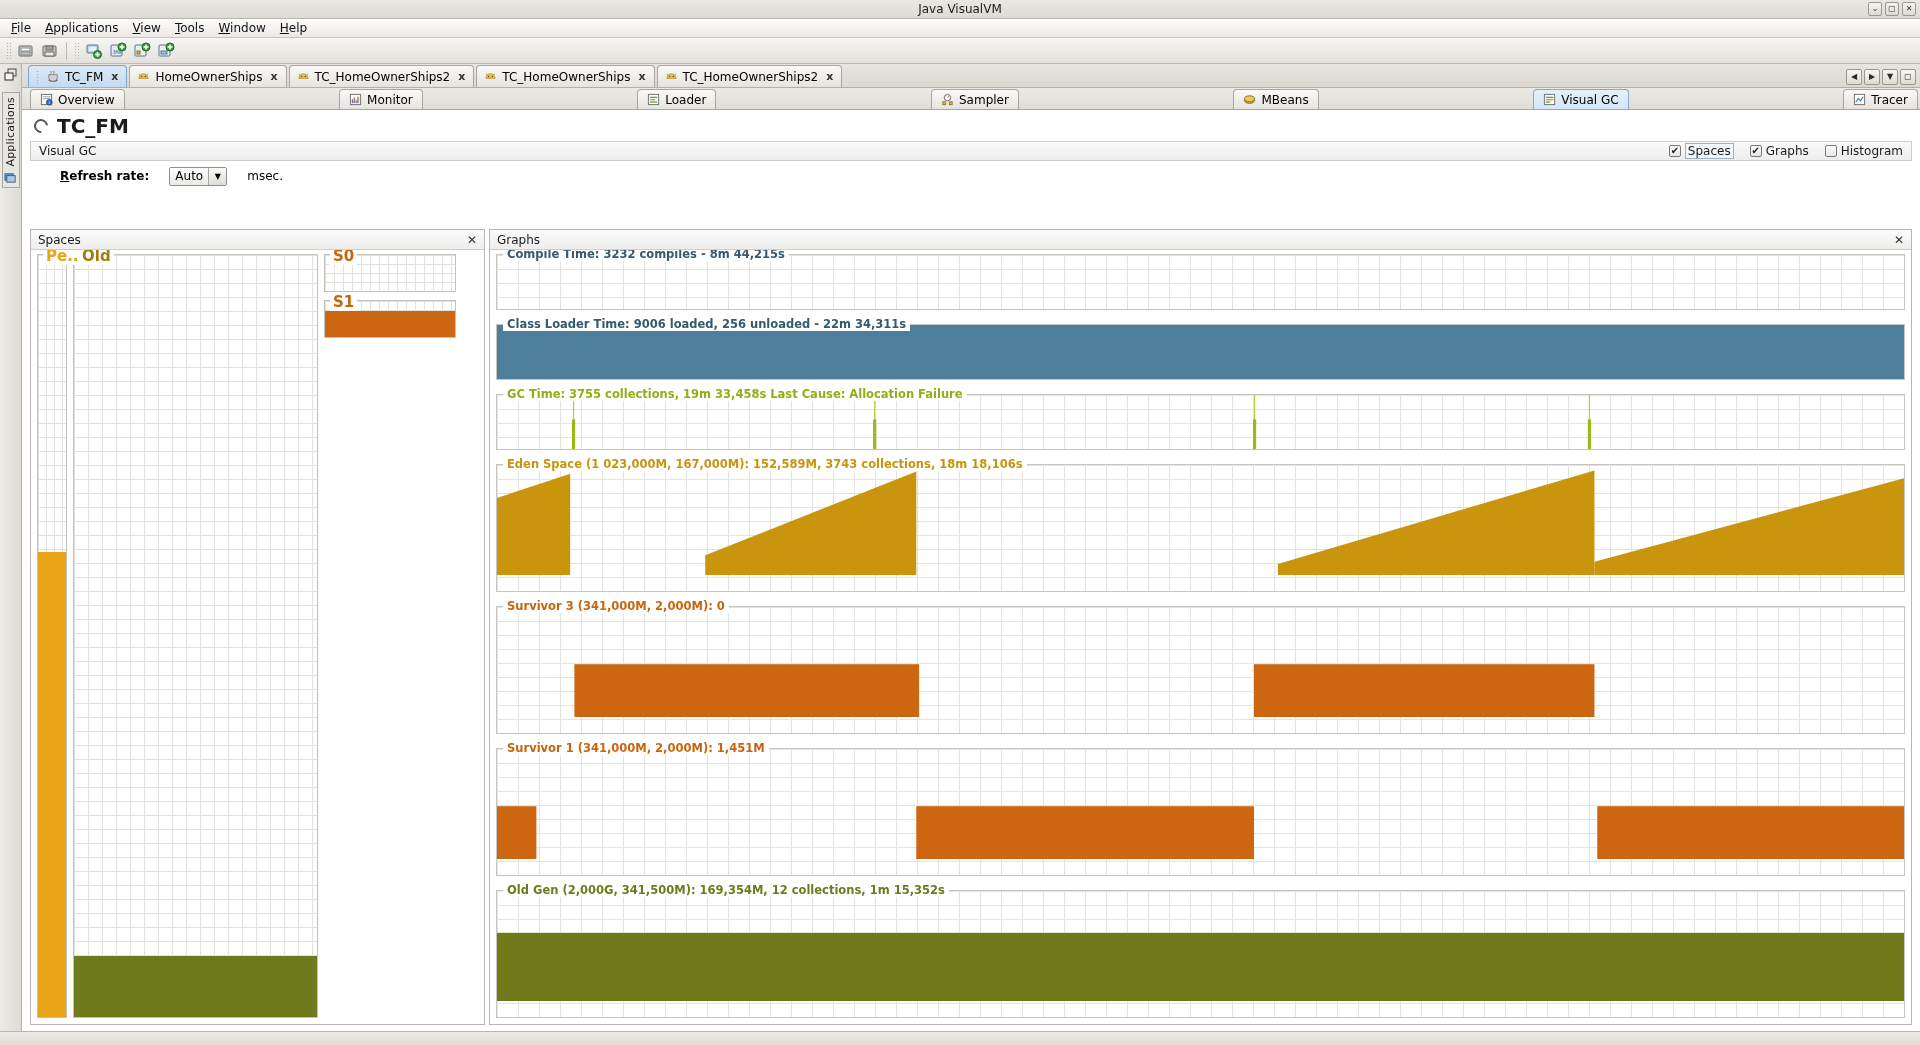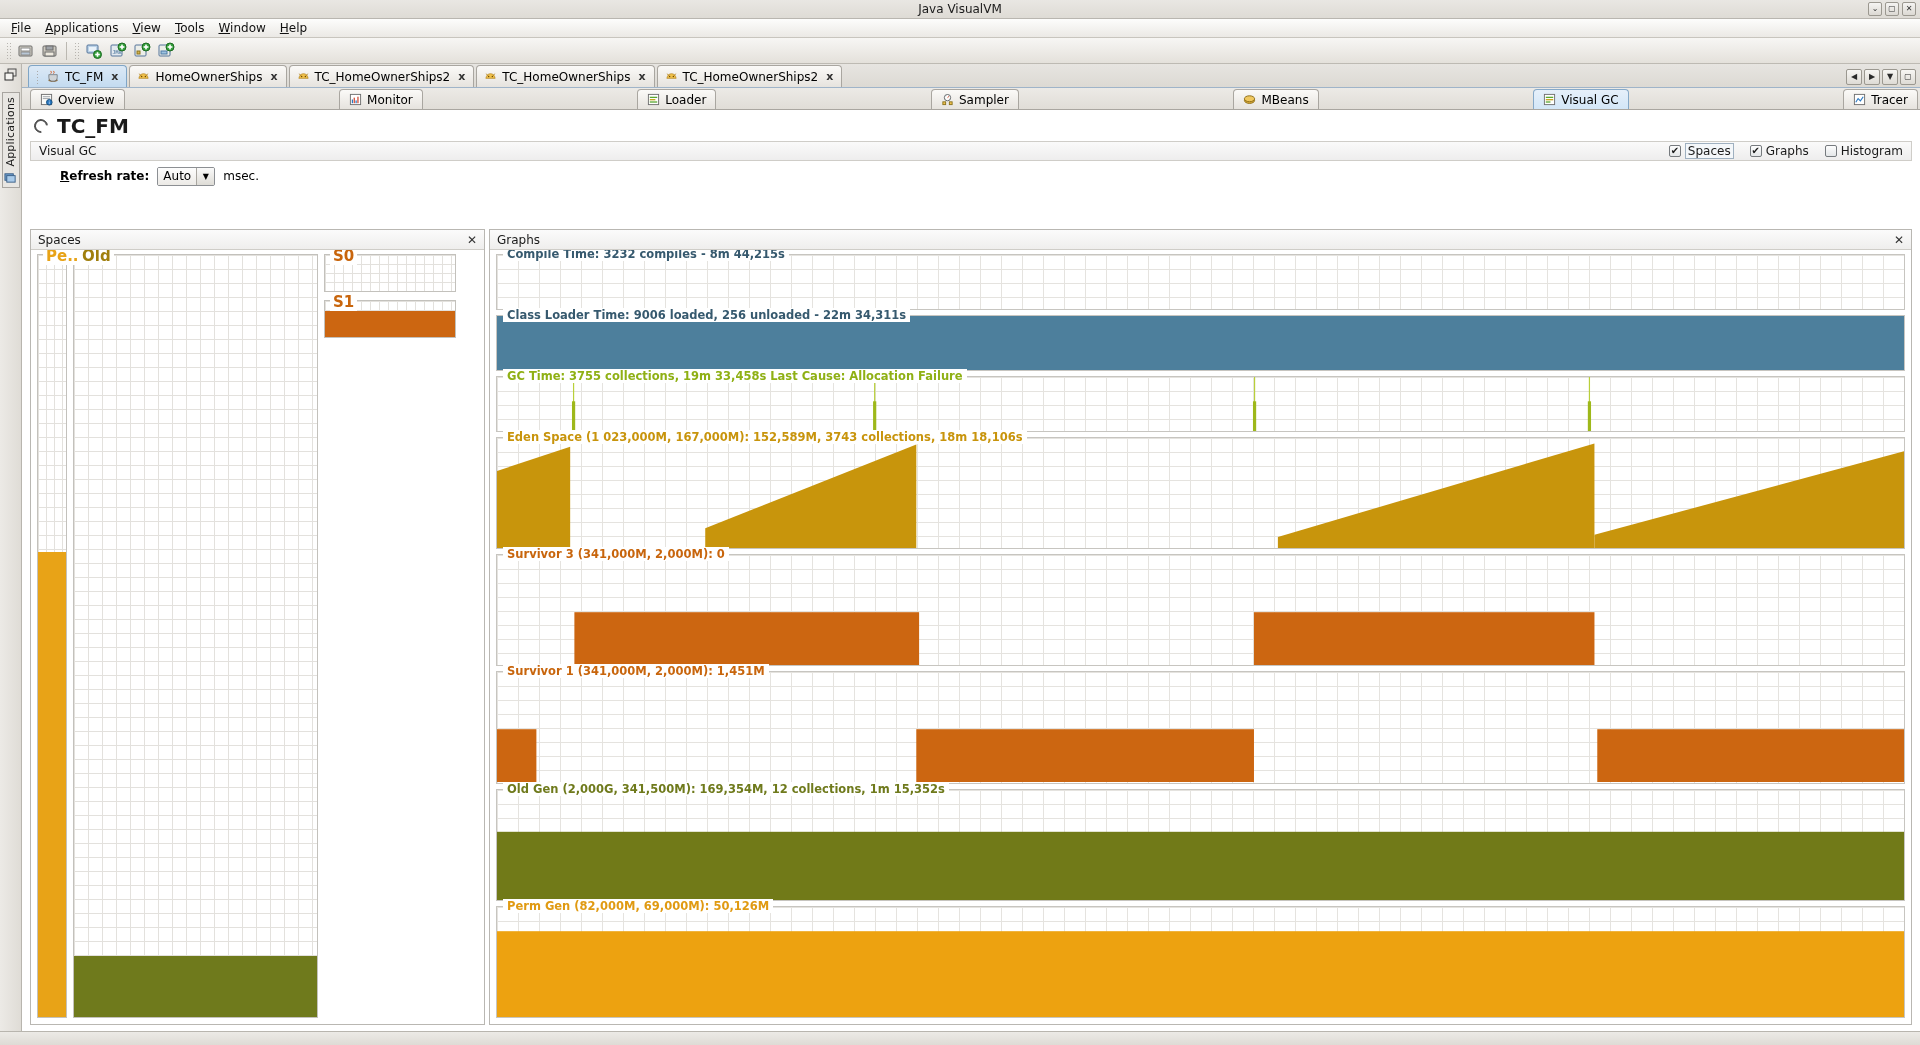--- a/index.html
+++ b/index.html
@@ -169,21 +169,21 @@
   .cbbox {
     width:12px;height:12px; border:1px solid #767a7e; border-radius:2px;
     background: linear-gradient(to bottom,#fdfdfd,#e4e6e8);
     display:flex;align-items:center;justify-content:center;
     font-size:10px; color:#1a1a1a; line-height:1;
   }
   .cb.checked .cbbox::after { content:"✔"; font-size:10px; }
   .cb .cblbl.focused { border:1px solid #9fb0c0; padding:0 2px; background:#f4f7fa; }
 
   #refreshrow {
-    height: 30px; display:flex; align-items:center; gap:8px;
+    height: 30px; display:flex; align-items:center; gap:20px;
     padding-left: 38px; background:#fff; font-size:12px;
   }
   #refreshrow .lbl { font-weight:bold; }
   .combo {
     display:flex; align-items:stretch; height:19px;
     border:1px solid #8c8f93; border-radius:2px; overflow:hidden;
   }
   .combo .val {
     width: 38px; text-align:right; padding: 0 5px;
     background: linear-gradient(to bottom,#fdfdfd,#eceae6);
@@ -224,21 +224,21 @@
     position:absolute; inset:0;
     background-image:
       linear-gradient(to right, #e3e1dd 1px, transparent 1px),
       linear-gradient(to bottom, #e3e1dd 1px, transparent 1px);
     background-size: 14px 14px;
   }
   .fill { position:relative; z-index:1; width:100%; }
 
   
   #graphs-panel { flex:1; }
-  #graphs-body { padding: 4px 6px 6px 6px; display:flex; flex-direction:column; gap:5px; }
+  #graphs-body { padding: 4px 6px 6px 6px; display:flex; flex-direction:column; gap:14px; }
   .gblock { position:relative; border:1px solid #c7c5c0; }
   .gtitle {
     position:absolute; top:-8px; left:6px; background:#fff;
     padding:0 4px; font-size:11.5px; font-weight:bold; white-space:nowrap; z-index:3;
   }
   .gplot { position:relative; overflow:hidden; background:#fff; }
   .ggrid {
     position:absolute; inset:0;
     background-image:
       linear-gradient(to right, #e5e3df 1px, transparent 1px),
@@ -631,29 +631,20 @@
           <div class="gblock" style="flex:1 1 0">
             <span class="gtitle" style="color:#6f7a1c">Old Gen (2,000G, 341,500M): 169,354M, 12 collections, 1m 15,352s</span>
             <div class="gplot" id="plot-old-gen" style="height:100%">
               <div class="ggrid"></div>
             <svg class="gsvg" viewBox="0 0 1407 110" preserveAspectRatio="none" width="1407" height="110">
                   <rect x="0" y="41.8" width="1407" height="68.2" fill="#717a18"></rect>
                 </svg>
               </div>
           </div>
 
-          <div class="gblock" style="flex:1 1 0">
-            <span class="gtitle" style="color:#e09a12">Perm Gen (82,000M, 69,000M): 50,126M</span>
-            <div class="gplot" id="plot-perm-gen" style="height:100%">
-              <div class="ggrid"></div>
-            <svg class="gsvg" viewBox="0 0 1407 110" preserveAspectRatio="none" width="1407" height="110">
-                  <rect x="0" y="24.199999999999996" width="1407" height="85.80000000000001" fill="#eda210"></rect>
-                </svg>
-              </div>
-          </div>
 
         </div>
       </div>
 
     </div>
   </div>
 </div>
 
 <div id="statusbar"></div>
 

